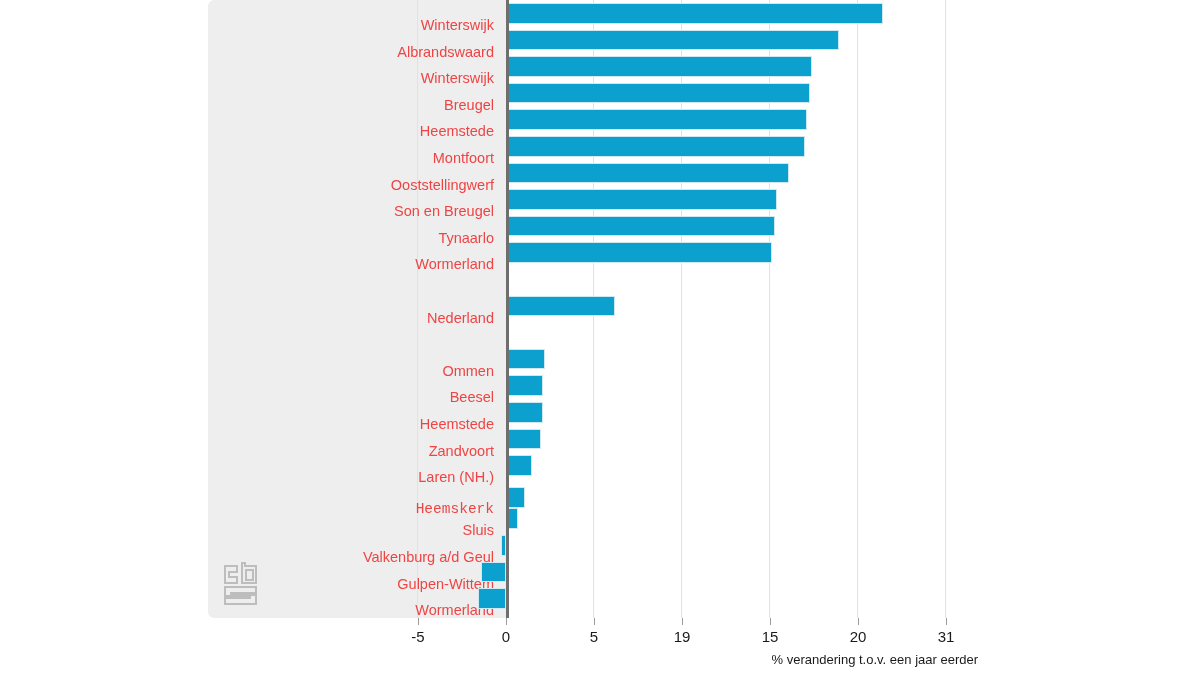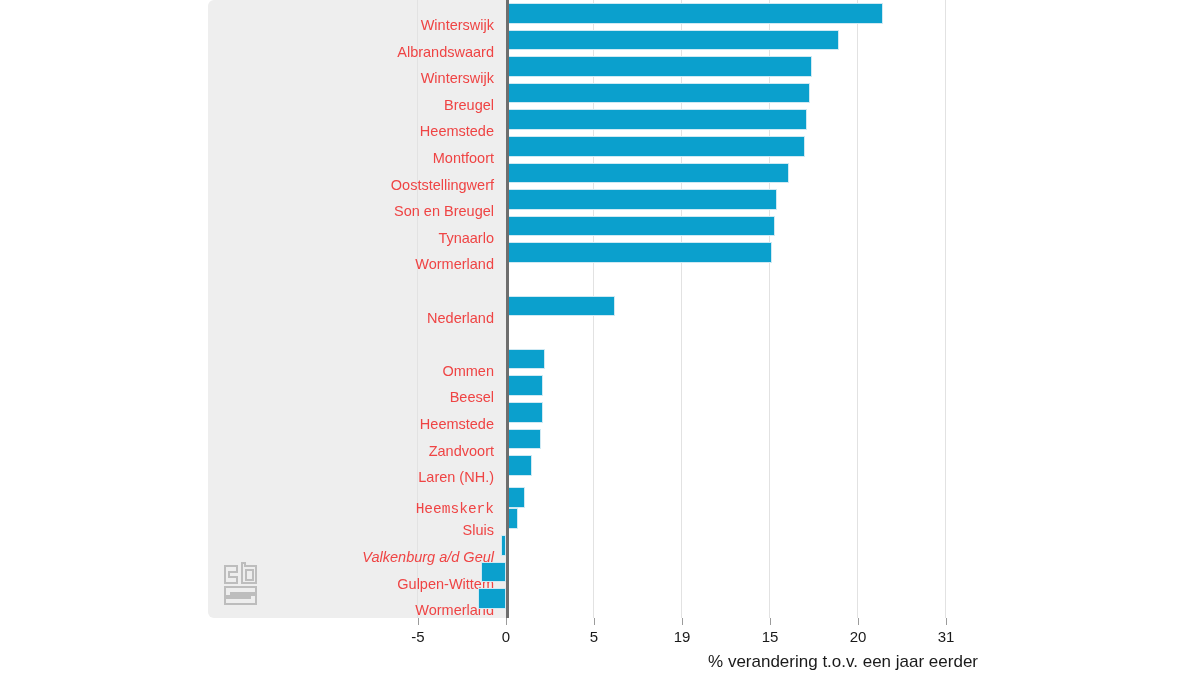--- a/index.html
+++ b/index.html
@@ -124,21 +124,21 @@
     transform: translateX(-50%);
     white-space: nowrap;
   }
 
   #x-axis-title {
     position: absolute;
     left: 0;
     top: 652px;
     width: 978px;
     text-align: right;
-    font-size: 17px;
+    font-size: 13px;
     color: #1a1a1a;
     white-space: nowrap;
   }
 </style>
 </head>
 <body>
 
 <div id="chart-root">
 
   <div id="label-panel">
@@ -228,21 +228,21 @@
         <div class="bar" style="width: 26.4px; left: 506px; background: rgb(11, 160, 205);"></div>
       </div>
       <div class="row" style="top: 484px; font-family: Liberation Mono, monospace;">
         <div class="row-label">Heemskerk</div>
         <div class="bar" style="width: 19.36px; left: 506px; background: rgb(11, 160, 205);"></div>
       </div>
       <div class="row" style="top: 505.4px;">
         <div class="row-label">Sluis</div>
         <div class="bar" style="width: 12.32px; left: 506px; background: rgb(11, 160, 205);"></div>
       </div>
-      <div class="row" style="top: 532px; font-style: italic;">
+      <div class="row" style="top: 532px;">
         <div class="row-label">Valkenburg a/d Geul</div>
         <div class="bar" style="width: 5.28px; left: 500.72px; background: rgb(11, 160, 205);"></div>
       </div>
       <div class="row" style="top: 558.6px;">
         <div class="row-label">Gulpen-Wittem</div>
         <div class="bar" style="width: 24.64px; left: 481.36px; background: rgb(11, 160, 205);"></div>
       </div>
       <div class="row" style="top: 585.2px;">
         <div class="row-label">Wormerland</div>
         <div class="bar" style="width: 28.16px; left: 477.84px; background: rgb(11, 160, 205);"></div>

